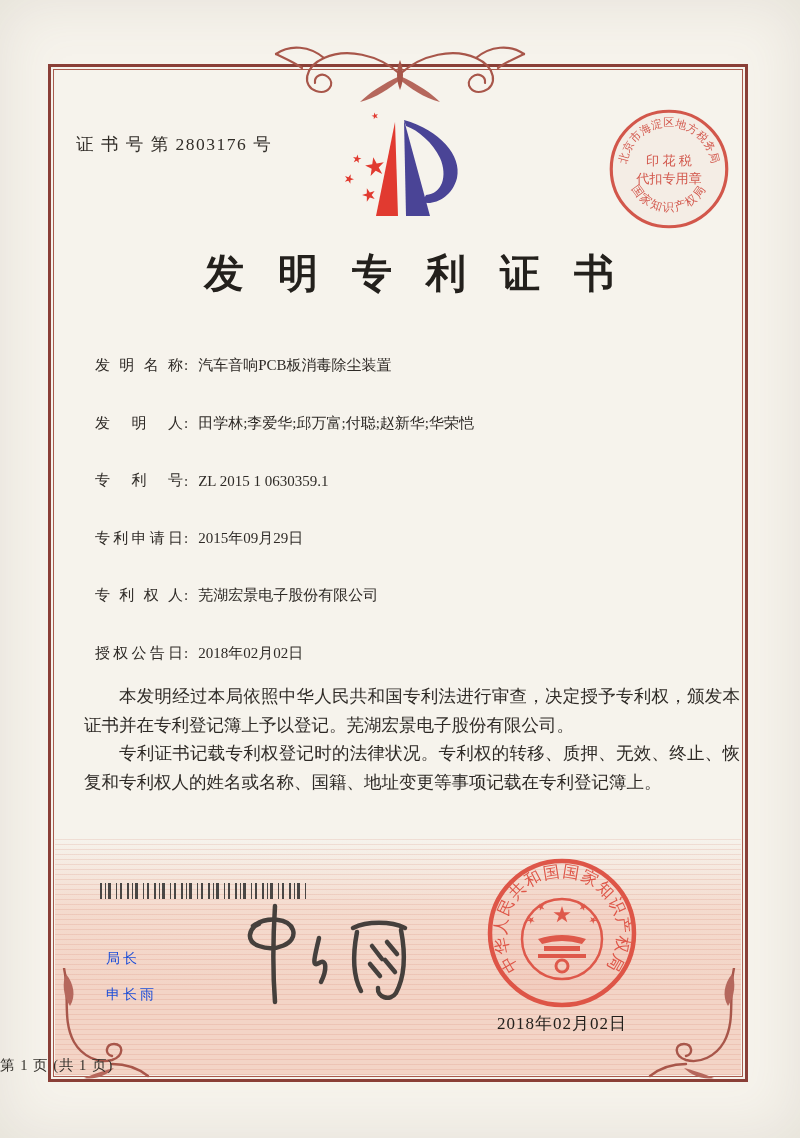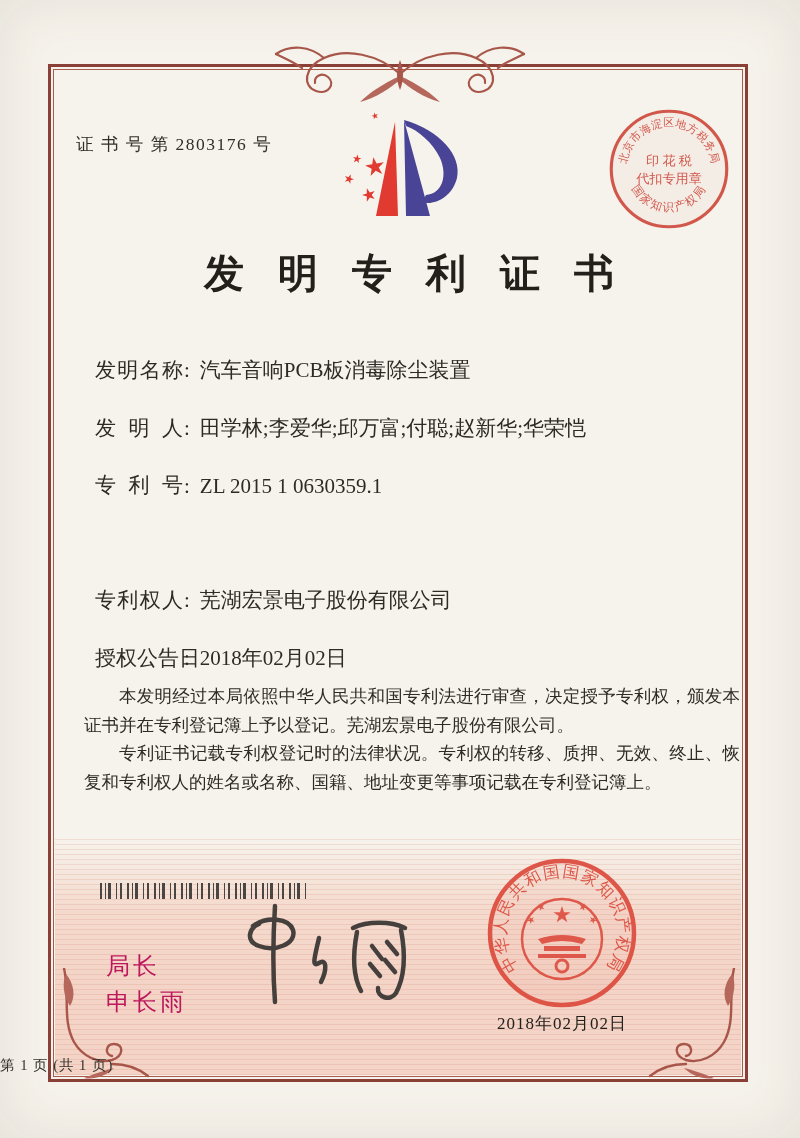--- a/index.html
+++ b/index.html
@@ -28,42 +28,42 @@
   
   .cert-no{position:absolute;left:76px;top:132px;font-size:17.5px;letter-spacing:1.5px;color:#312d28;z-index:3;}
   .logo{position:absolute;left:336px;top:100px;z-index:3;}
   .tax-stamp{position:absolute;left:606px;top:106px;z-index:4;opacity:.92;}
   .title{
     position:absolute;left:0;top:246px;width:100%;text-align:center;
     font-size:40px;font-weight:600;letter-spacing:12px;padding-left:30px;
     box-sizing:border-box;color:#23201c;z-index:3;margin:0;
   }
   
-  .field{position:absolute;left:95px;font-size:21px;color:#2e2a26;z-index:3;white-space:nowrap;}
+  .field{position:absolute;left:95px;font-size:15px;color:#2e2a26;z-index:3;white-space:nowrap;}
   .field .lbl{display:inline-block;width:88px;text-align:justify;text-align-last:justify;vertical-align:bottom;}
   .field .colon{display:inline-block;margin:0 10px 0 1px;}
   .f0{top:356px}.f1{top:414px}.f2{top:471px}.f3{top:529px}.f4{top:586px}.f5{top:644px}
   
   .body-text{position:absolute;left:84px;top:682px;width:656px;z-index:3;}
   .body-text p{
     margin:0;font-size:17.5px;line-height:28.5px;text-align:justify;
     text-indent:2em;color:#2e2a26;
   }
   
   .barcode{
     position:absolute;left:100px;top:883px;width:206px;height:16px;z-index:3;opacity:.85;
     background:repeating-linear-gradient(90deg,
       #2b2b2b 0 2px,transparent 2px 5px,
       #2b2b2b 5px 6px,transparent 6px 8px,
       #2b2b2b 8px 11px,transparent 11px 16px,
       #2b2b2b 16px 17px,transparent 17px 20px,
       #2b2b2b 20px 22px,transparent 22px 27px);
   }
   .director{position:absolute;left:106px;z-index:3;font-family:"Liberation Sans","DejaVu Sans",sans-serif;
-    font-size:24px;letter-spacing:3px;color:#be185d;}
+    font-size:14px;letter-spacing:3px;color:#1d4ed8;}
   .director-label{top:950px;}
   .director-name{top:986px;}
   .signature{position:absolute;left:215px;top:898px;z-index:4;}
   .office-seal{position:absolute;left:472px;top:843px;z-index:4;}
   .seal-date{position:absolute;left:472px;top:1012px;width:180px;text-align:center;
     font-size:17px;letter-spacing:1px;color:#24211d;z-index:4;}
   .footer{position:absolute;left:0;top:1056px;width:100%;text-align:left;
     font-size:14.5px;letter-spacing:1px;color:#33302b;z-index:3;}
   svg text{font-family:"Liberation Serif","DejaVu Serif",serif;}
 </style>
@@ -159,20 +159,23 @@
 
   
   <div class="field f0">
     <span class="lbl">发明名称</span><span class="colon">:</span><span class="val">汽车音响PCB板消毒除尘装置</span>
   </div>
   <div class="field f1">
     <span class="lbl">发明人</span><span class="colon">:</span><span class="val">田学林;李爱华;邱万富;付聪;赵新华;华荣恺</span>
   </div>
   <div class="field f2">
     <span class="lbl">专利号</span><span class="colon">:</span><span class="val">ZL 2015 1 0630359.1</span>
+  </div>
+  <div class="field f3">
+    <span class="lbl">专利申请日</span><span class="colon">:</span><span class="val">2015年09月29日</span>
   </div>
   <div class="field f4">
     <span class="lbl">专利权人</span><span class="colon">:</span><span class="val">芜湖宏景电子股份有限公司</span>
   </div>
   <div class="field f5">
     <span class="lbl">授权公告日</span><span class="colon">:</span><span class="val">2018年02月02日</span>
   </div>
 
   
   <div class="body-text">

